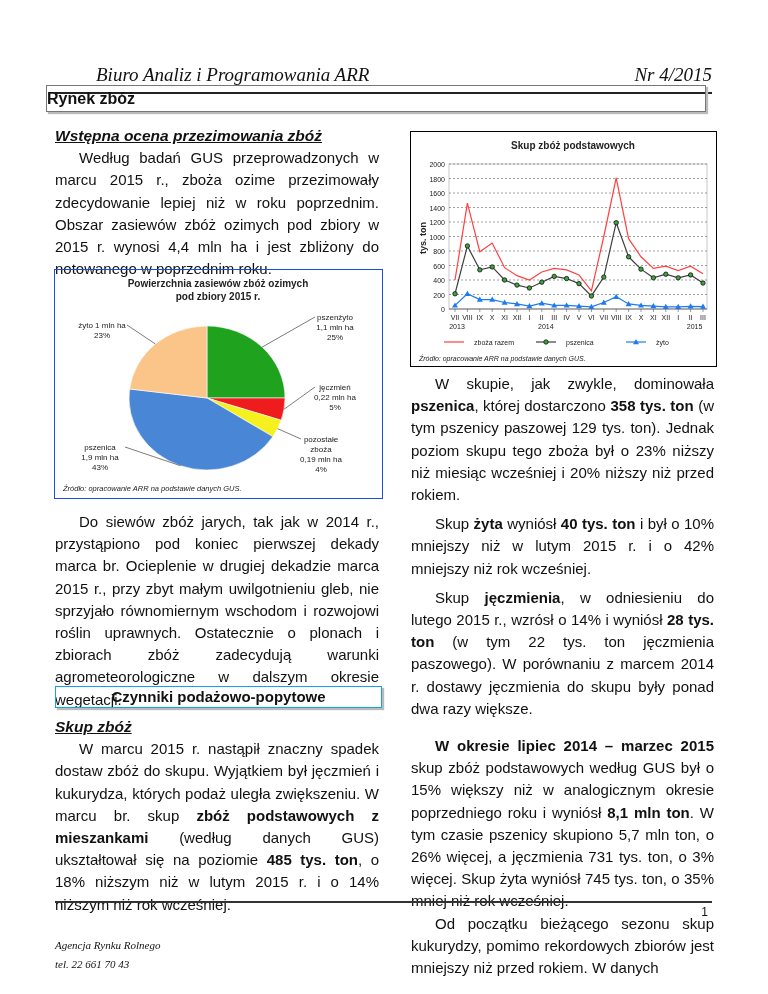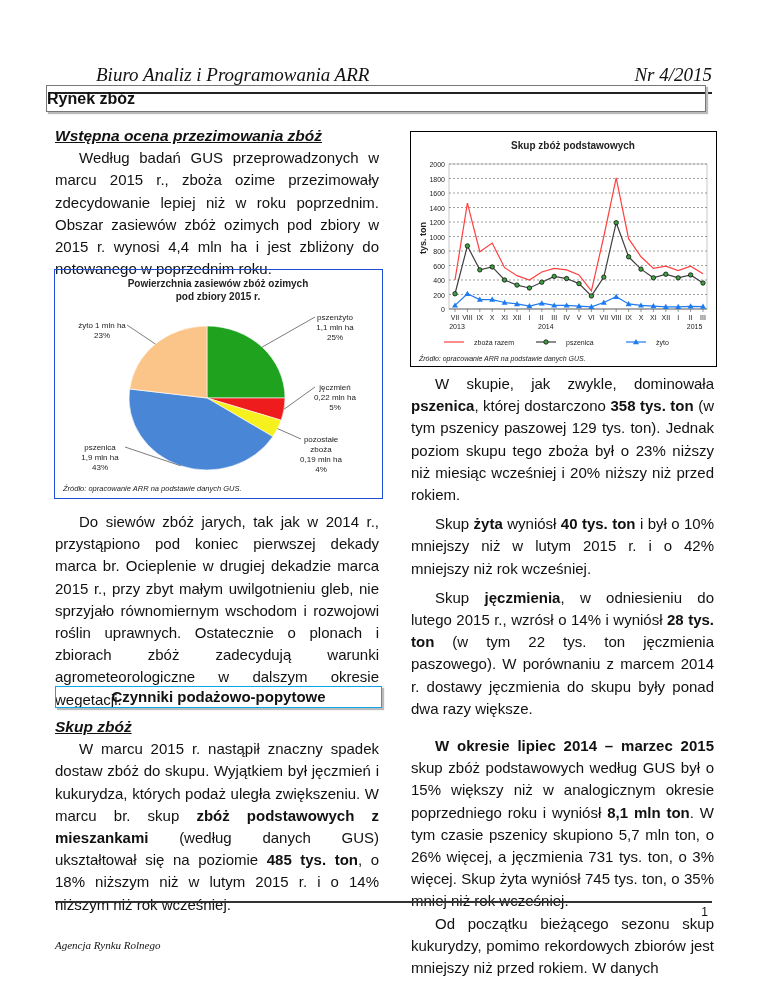--- a/index.html
+++ b/index.html
@@ -220,14 +220,15 @@
   <p><span>W skupie, jak zwykle, dominowała </span><b>pszenica</b><span>, której dostarczono </span><b>358 tys. ton</b><span> (w tym pszenicy paszowej 129 tys. ton). Jednak poziom skupu tego zboża był o 23% niższy niż miesiąc wcześniej i 20% niższy niż przed rokiem.</span></p>
   <p><span>Skup </span><b>żyta</b><span> wyniósł </span><b>40 tys. ton</b><span> i był o 10% mniejszy niż w lutym 2015 r. i o 42% mniejszy niż rok wcześniej.</span></p>
   <p style="margin-bottom:15px"><span>Skup </span><b>jęczmienia</b><span>, w odniesieniu do lutego 2015 r., wzrósł o 14% i wyniósł </span><b>28 tys. ton</b><span> (w tym 22 tys. ton jęczmienia paszowego). W porównaniu z marcem 2014 r. dostawy jęczmienia do skupu były ponad dwa razy większe.</span></p>
   <p style="margin-bottom:0"><b>W okresie lipiec 2014 – marzec 2015</b><span> skup zbóż podstawowych według GUS był o 15% większy niż w analogicznym okresie poprzedniego roku i wyniósł </span><b>8,1 mln ton</b><span>. W tym czasie pszenicy skupiono 5,7 mln ton, o 26% więcej, a jęczmienia 731 tys. ton, o 3% więcej. Skup żyta wyniósł 745 tys. ton, o 35% mniej niż rok wcześniej.</span></p>
   <p>Od początku bieżącego sezonu skup kukurydzy, pomimo rekordowych zbiorów jest mniejszy niż przed rokiem. W danych</p>
 </div>
 
 <div id="ftr-line"></div>
 <div id="ftr" class="serif-i">
   <div>Agencja Rynku Rolnego</div>
+  <div>tel. 22 661 70 43</div>
 </div>
 <div id="pnum">1</div>
 
 </body></html>

